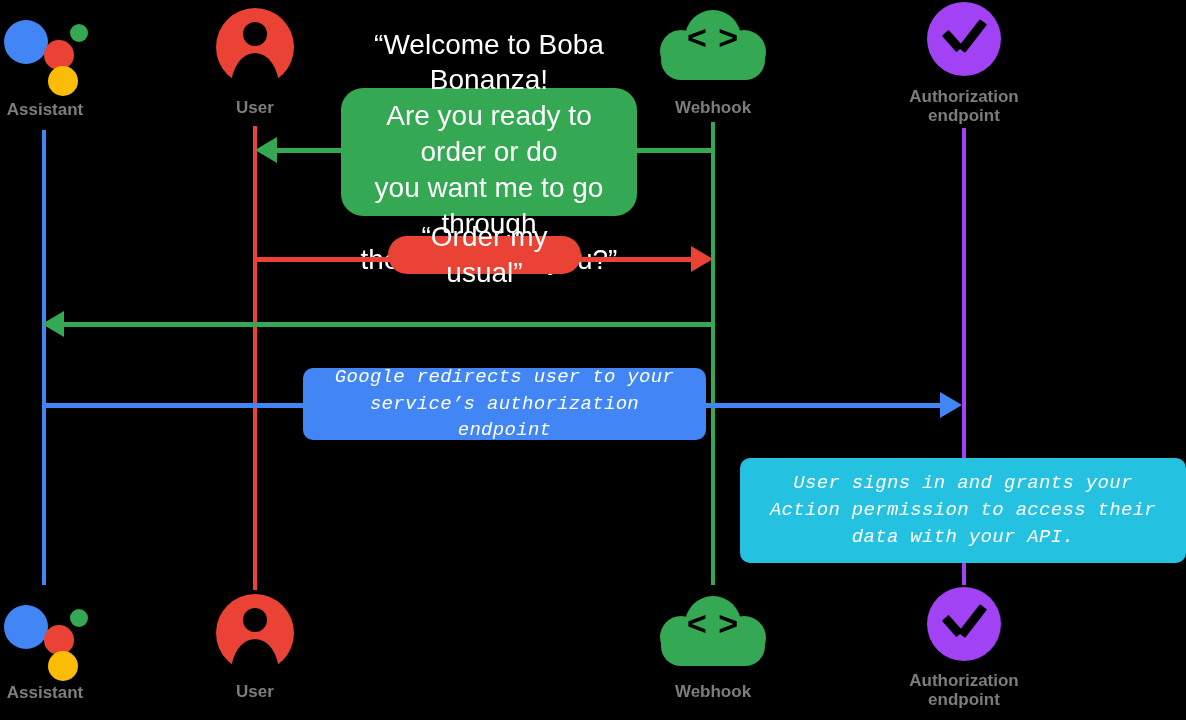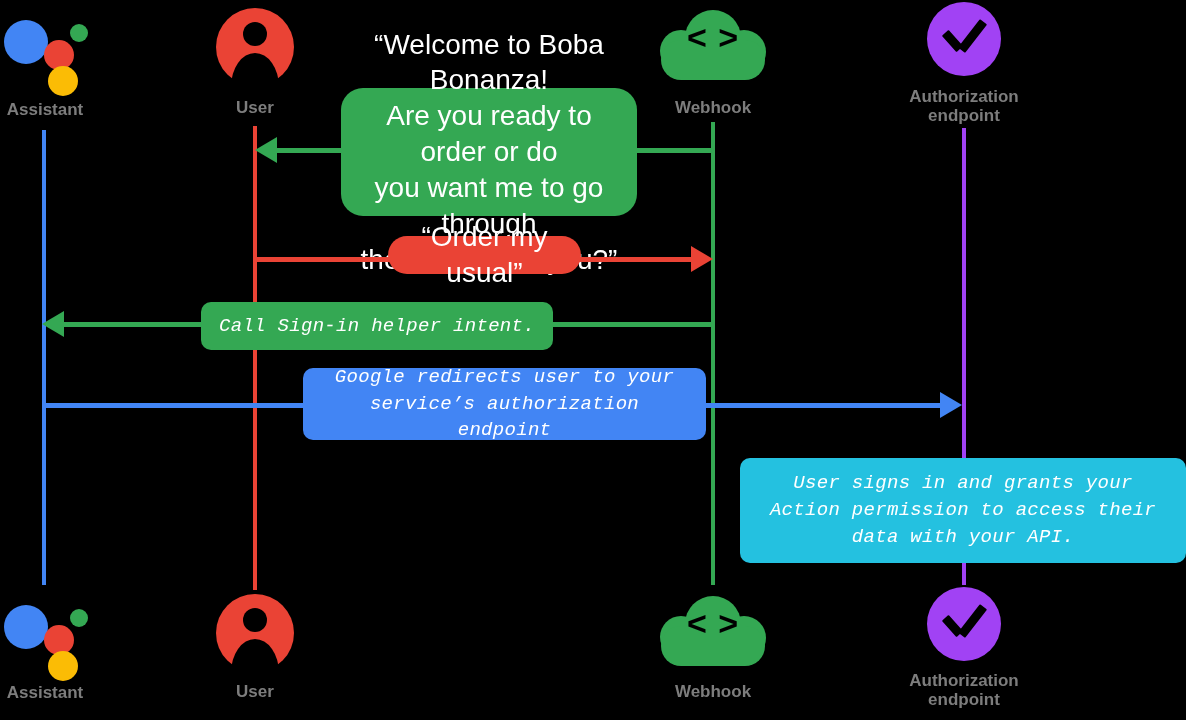--- a/index.html
+++ b/index.html
@@ -200,21 +200,20 @@
 Are you ready to order or do
 you want me to go through
 the drinks with you?”</div>
 
   <div class="conn-line" style="left:255px; top:257px; width:436px; background:#EA4335;"></div>
   <div class="arrow-head arrow-right" style="left:691px; top:246px; border-left-color:#EA4335;"></div>
   <div class="bubble bubble-sans" style="left:388px; top:236px; width:193px; height:38px; background:#EA4335;">“Order my usual”</div>
 
   <div class="conn-line" style="left:64px; top:322px; width:649px; background:#34A853;"></div>
   <div class="arrow-head arrow-left" style="left:42px; top:311px; border-right-color:#34A853;"></div>
-  <div class="bubble bubble-mono" style="left:201px; top:302px; width:352px; height:48px; background:#34A853;">Call Sign-in helper intent.</div>
 
   <div class="conn-line" style="left:42px; top:403px; width:900px; background:#4285F4;"></div>
   <div class="arrow-head arrow-right" style="left:940px; top:392px; border-left-color:#4285F4;"></div>
   <div class="bubble bubble-mono" style="left:303px; top:368px; width:403px; height:72px; background:#4285F4;">Google redirects user to your
 service’s authorization endpoint</div>
 
   <div class="bubble bubble-mono" style="left:740px; top:458px; width:446px; height:105px; background:#24C1E0;">User signs in and grants your
 Action permission to access their
 data with your API.</div>
 

